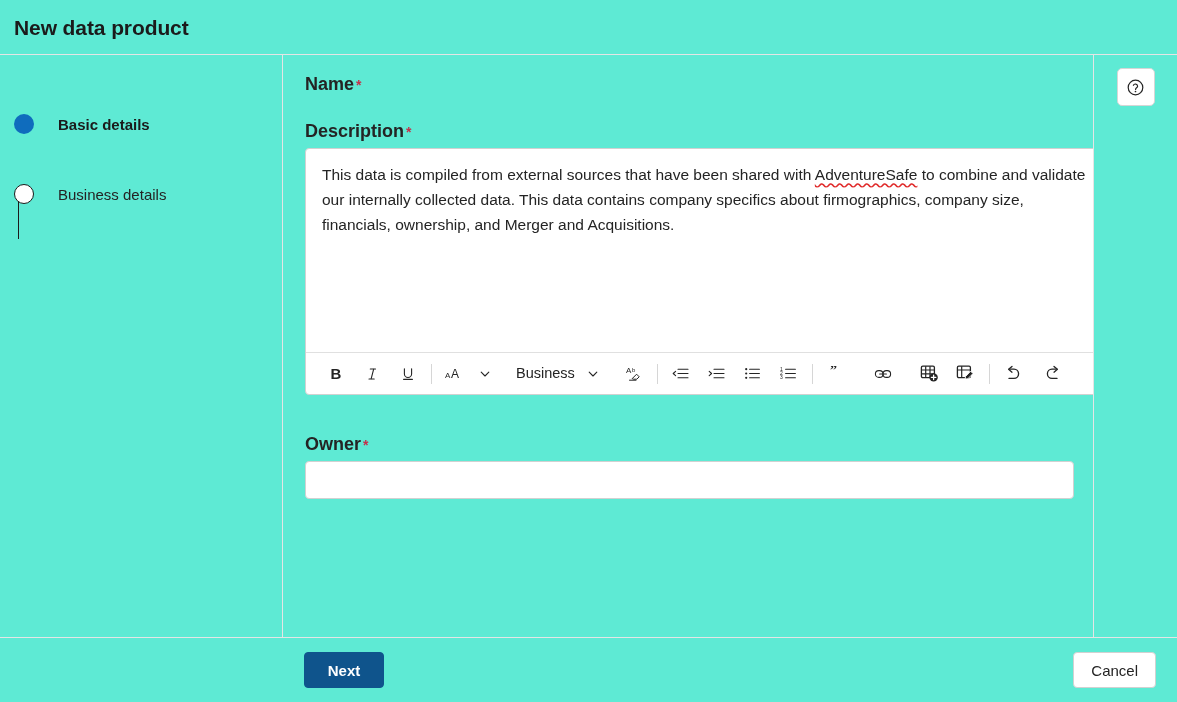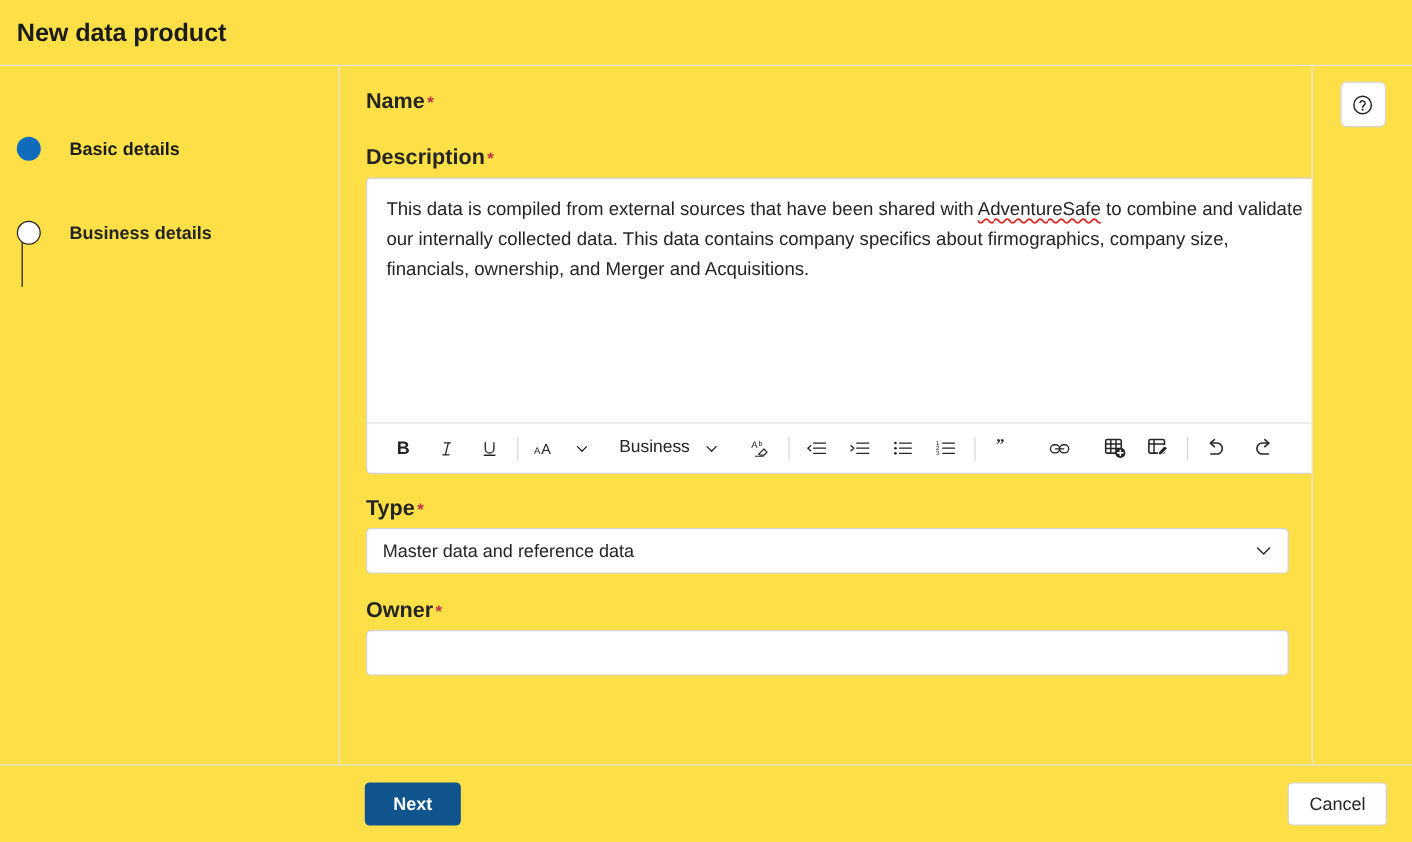--- a/index.html
+++ b/index.html
@@ -9,21 +9,21 @@
     background: #ffffff;
     font-family: "Liberation Sans", sans-serif;
     color: #242424;
     overflow: hidden;
   }
 
   .dialog {
     position: relative;
     width: 1177px;
     height: 702px;
-    background: #fde047;
+    background: #5eead4;
     display: flex;
     flex-direction: column;
   }
 
   
   .dialog-header {
     height: 55px;
     flex: 0 0 55px;
     display: flex;
     align-items: center;
@@ -84,21 +84,21 @@
     background: #1b1b1b;
     z-index: 1;
   }
   .step-label {
     margin-left: 24px;
     font-size: 15px;
     line-height: 1;
     white-space: nowrap;
   }
   .step-label.active { font-weight: 700; color: #1b1b1b; }
-  .step-label.inactive { font-weight: 700; color: #242424; }
+  .step-label.inactive { font-weight: 400; color: #242424; }
 
   
   .form-col {
     flex: 1 1 auto;
     min-width: 0;
     position: relative;
     display: flex;
   }
   .form-scroll {
     flex: 1 1 auto;
@@ -471,31 +471,20 @@
               </div>
 
               <svg class="resize-grip" viewBox="0 0 12 12" aria-hidden="true">
                 <path d="M11 4 4 11M11 8 8 11" stroke="#888888" stroke-width="1.1" stroke-linecap="round"></path>
               </svg>
             </div>
           </div>
 
           <div class="spacer-18"></div>
 
-          <div class="field">
-            <span class="field-label">Type</span><span class="req-star">*</span>
-            <div class="select-wrap">
-              <div class="select-box">
-                <span>Master data and reference data</span>
-              </div>
-              <svg class="select-chevron" width="16" height="16" viewBox="0 0 16 16" aria-hidden="true">
-                <path d="M3 5.6 8 10.6l5-5" stroke="#242424" stroke-width="1.2" fill="none" stroke-linecap="round" stroke-linejoin="round"></path>
-              </svg>
-            </div>
-          </div>
 
           <div class="spacer-20"></div>
 
           <div class="field">
             <span class="field-label">Owner</span><span class="req-star">*</span>
             <div>
               <input class="text-input" type="text" value="" style="">
             </div>
           </div>
 

